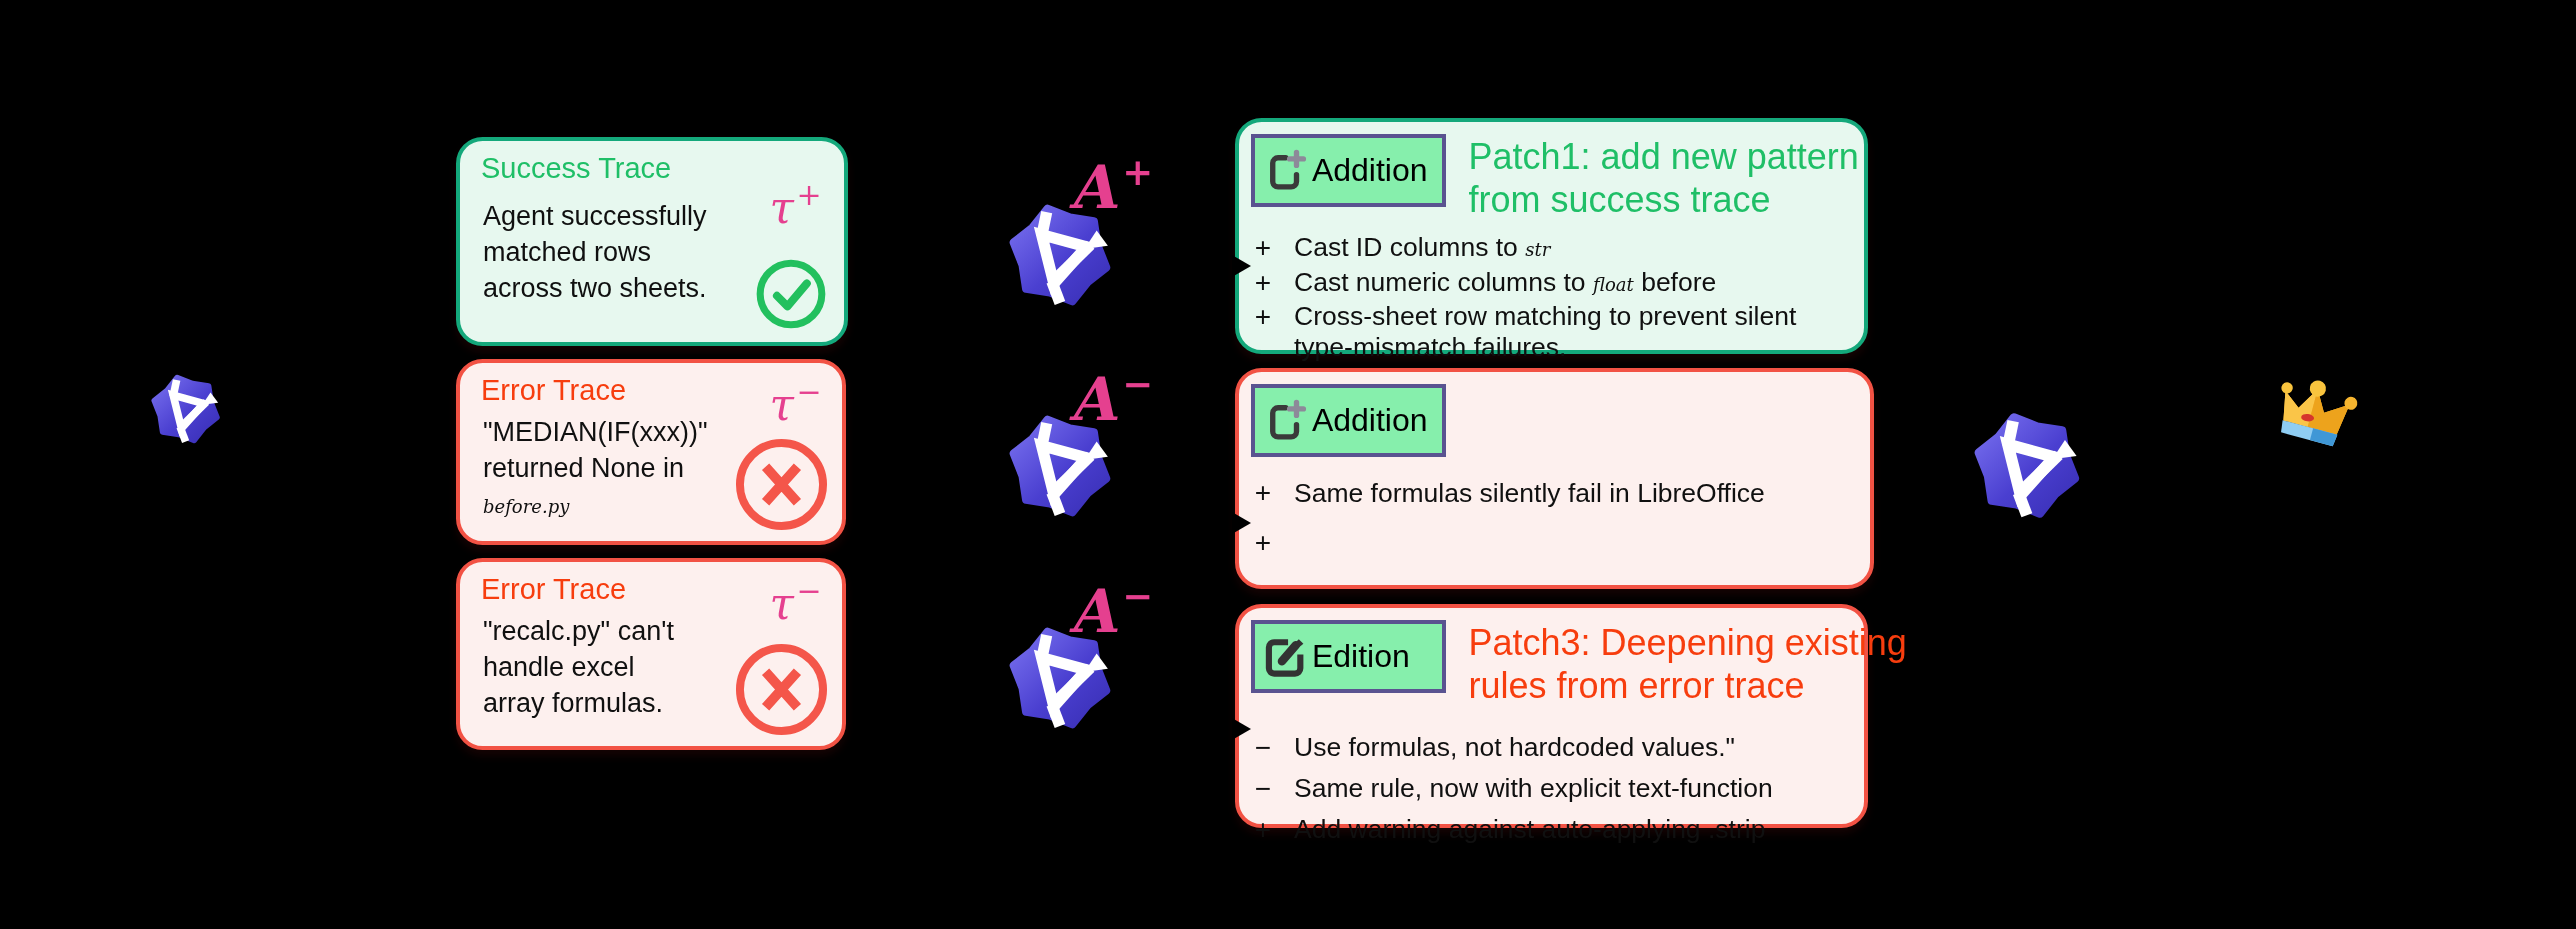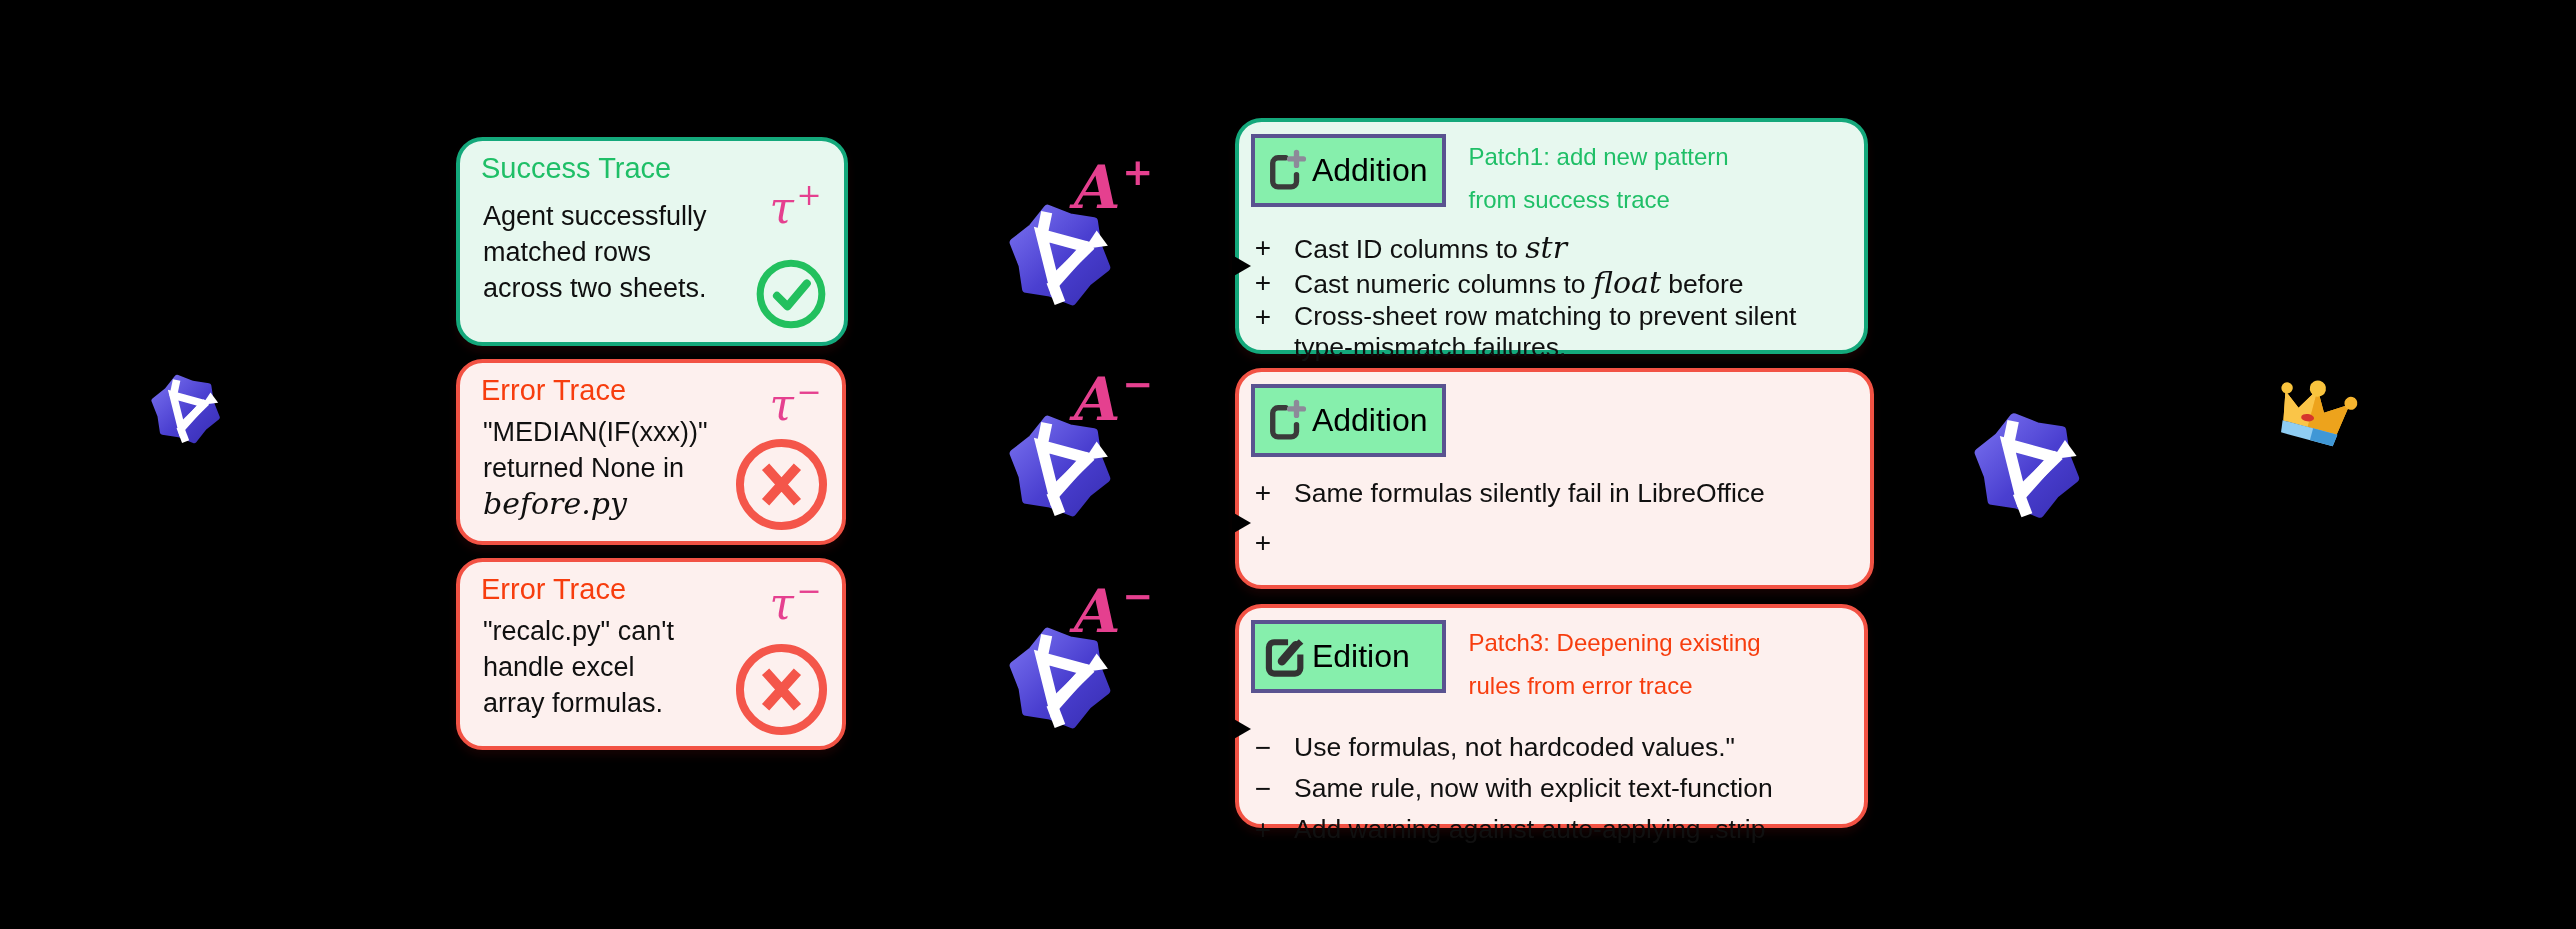--- a/index.html
+++ b/index.html
@@ -25,32 +25,32 @@
   .status-icon{position:absolute;}
   .status-check{right:16px;bottom:10.6px;width:74px;height:74px;}
   .status-cross{right:10.6px;bottom:7px;width:99px;height:99px;}
 
   
   .patch-header{display:flex;align-items:flex-start;padding:11.5px 7px 0 11.5px;}
   .badge{display:flex;align-items:center;background:#86efac;border:4.4px solid #5a5390;
          width:180px;height:65px;flex:none;padding-left:7px;box-sizing:content-box;}
   .badge svg{width:46px;height:46px;margin-right:4.4px;flex:none;}
   .badge-label{font-size:32px;color:#000;}
-  .patch-title{margin-left:23px;font-size:24px;line-height:43px;padding-top:1.8px;white-space:nowrap;}
+  .patch-title{margin-left:23px;font-size:36px;line-height:43px;padding-top:1.8px;white-space:nowrap;}
   .kind-success .patch-title{color:#1fbf67;}
   .kind-error .patch-title{color:#f73d0e;}
   .bullets{list-style:none;margin:10.6px 0 0 0;padding:0 8.8px 0 14px;font-size:26.5px;color:#101010;}
   .bullets li{position:relative;padding-left:41px;}
   .sign{position:absolute;left:1.8px;top:0;font-size:28px;}
   .p1 .bullets li{line-height:31px;margin-bottom:1.8px;}
   .p2 .bullets{margin-top:19.4px;}
   .p2 .bullets li{line-height:34px;margin-bottom:16px;}
   .p3 .bullets{margin-top:21px;}
   .p3 .bullets li{line-height:39px;margin-bottom:1.8px;}
-  em.m{font-family:"DejaVu Serif",serif;font-style:italic;font-size:30px;}
+  em.m{font-family:"DejaVu Serif",serif;font-style:italic;font-size:18px;}
   .arrowhead{position:absolute;left:-7px;width:0;height:0;border-top:11.5px solid transparent;
              border-bottom:11.5px solid transparent;border-left:19.4px solid #000;}
   .p1 .arrowhead{top:133px;} .p2 .arrowhead{top:140px;} .p3 .arrowhead{top:110px;}
 
   
   .agent-logo{position:absolute;}
   .agent-label{position:absolute;color:#e5408f;font-family:"DejaVu Serif",serif;
                font-style:italic;font-weight:bold;font-size:60px;}
   .agent-sup{font-size:37px;position:relative;top:-23px;left:1.8px;font-style:normal;}
 

